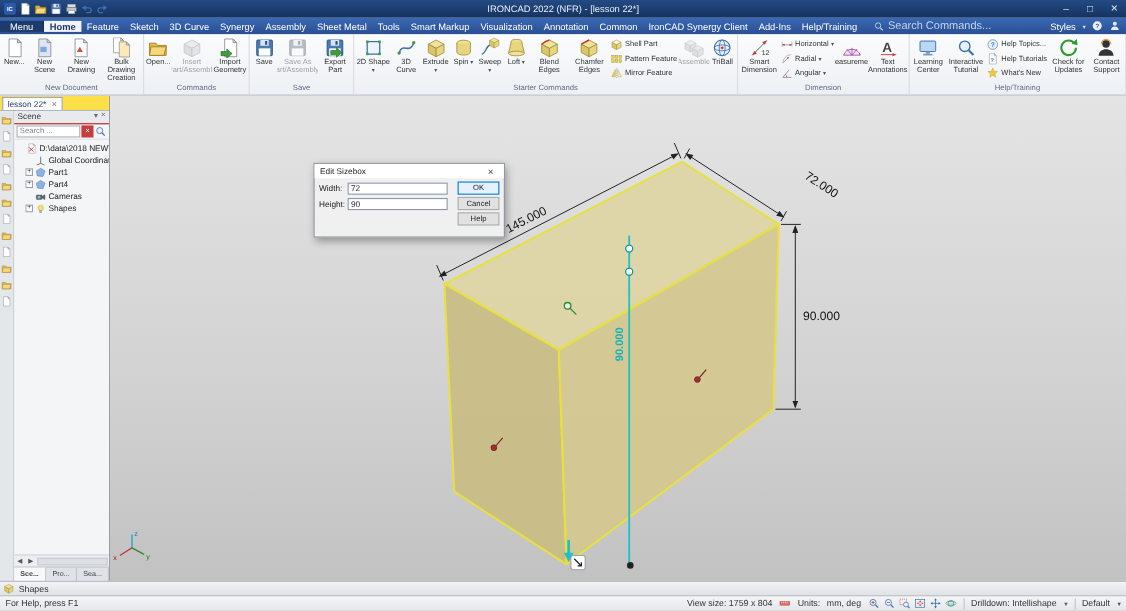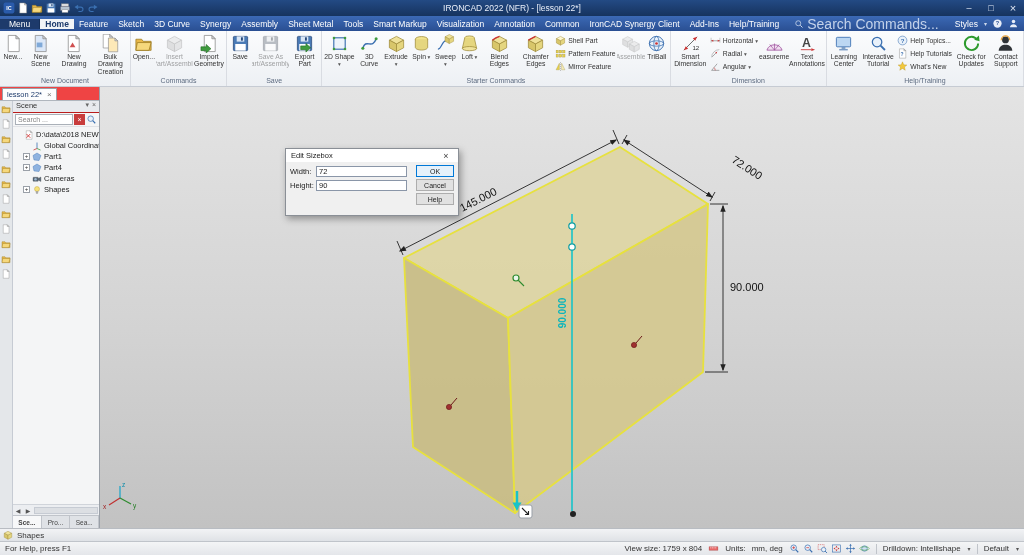--- a/index.html
+++ b/index.html
@@ -14,21 +14,21 @@
 .tb-title{position:absolute;left:50%;transform:translateX(-50%);font-size:8.5px;color:#e9effa;white-space:nowrap}
 .tb-controls{margin-left:auto;display:flex;height:100%}
 .tb-ctl{width:22px;display:flex;align-items:center;justify-content:center;font-size:9px;color:#dfe6f2}
 .ctl-min::before{content:"–"}.ctl-max::before{content:"□"}.ctl-close::before{content:"×";font-size:11px}
 
 .menubar{position:absolute;top:16px;left:0;width:100%;height:15px;background:linear-gradient(#3b69b5,#2a4f92);display:flex;align-items:center;color:#fff;z-index:29;overflow:hidden}
 .menu-btn{background:#1d3a6b;padding:0 9px;display:flex;align-items:center;font-size:8.5px;border-right:1px solid #16305a;flex:none}
 .menu-tabs{display:flex}
 .menu-tab{padding:0 5px;display:flex;align-items:center;font-size:8.5px;white-space:nowrap}
 .menu-tab.active{background:#f2f4f7;color:#1d3a6b;font-weight:bold}
-.menu-search{display:flex;align-items:center;gap:3px;color:#c3d2ea;font-size:14px;padding:0 6px;margin-left:4px;white-space:nowrap}
+.menu-search{display:flex;align-items:center;gap:3px;color:#c3d2ea;font-size:10px;padding:0 6px;margin-left:4px;white-space:nowrap}
 .menu-search .ms-ico{width:10px;height:10px}
 .menu-right{margin-left:auto;display:flex;align-items:center;gap:5px;padding-right:5px;font-size:8.5px;white-space:nowrap}
 .menu-right .mr-ico{width:11px;height:11px}
 .caret-g{font-size:6px;color:#cdd9ec;margin-left:1px}
 
 .ribbon{position:absolute;top:31px;left:0;width:100%;height:56px;background:linear-gradient(#fbfcfd,#edf0f4);border-bottom:1px solid #c6cbd3;display:flex;overflow:hidden;z-index:28}
 .rib-group{display:flex;flex-direction:column;border-right:1px solid #d9dce2;padding:1px 1px 0;flex:0 1 auto;min-width:0;overflow:hidden}
 .rib-items{display:flex;flex:1;align-items:stretch}
 .rib-grouplabel{font-size:7px;color:#5d6b80;text-align:center;height:10px;line-height:10px;white-space:nowrap;padding:0 2px}
 .rib-big{display:flex;flex-direction:column;align-items:center;min-width:24px;max-width:37px;padding:1px;overflow:hidden}
@@ -37,21 +37,21 @@
 .rib-big .lbl{font-size:6.8px;line-height:1.1;text-align:center;color:#333}
 .rib-stack{display:flex;flex-direction:column;justify-content:flex-start;padding:2px 1px 0}
 .rib-small{display:flex;align-items:center;gap:2px;height:13px;font-size:6.8px;color:#333;white-space:nowrap}
 .rib-small .ico{width:11px;height:11px;flex:none}
 .rib-small .ico svg{width:100%;height:100%}
 .disabled{opacity:.45;filter:grayscale(.8)}
 .caret-s{font-size:5.5px;color:#555}
 
 .workspace{position:absolute;top:87px;left:0;width:1024px;height:441px;display:flex}
 .leftcol{width:100px;display:flex;flex-direction:column;background:#eef0f2;border-right:1px solid #9aa0a8;flex:none}
-.doctab-row{height:14px;background:#ef4444;border-bottom:1px solid #b0b6be;display:flex;align-items:flex-end;padding-left:2px;flex:none}
+.doctab-row{height:14px;background:#fde047;border-bottom:1px solid #b0b6be;display:flex;align-items:flex-end;padding-left:2px;flex:none}
 .doctab{background:#fdfdfe;border:1px solid #9aa0a8;border-bottom:none;font-size:7.5px;color:#1d3a6b;padding:1px 4px;display:flex;gap:5px;align-items:center}
 .doctab .x{color:#777;font-size:8px}
 .leftcol-body{flex:1;display:flex;min-height:0}
 .leftstrip{width:13px;background:#e4e7ea;border-right:1px solid #c6cbd3;display:flex;flex-direction:column;align-items:center;padding-top:3px;gap:5px;flex:none}
 .strip-ico{width:10px;height:10px}
 .strip-ico svg{width:100%;height:100%}
 .scenepanel{flex:1;display:flex;flex-direction:column;background:#f4f5f6;min-width:0}
 .panel-header{height:12px;display:flex;align-items:flex-start;font-size:7.5px;padding:0 3px;color:#333;background:#e8eaee;border-bottom:1px solid #b91c1c;flex:none}
 .hdr-icons{margin-left:auto;display:flex;gap:3px;color:#666;font-size:7px}
 .search-row{display:flex;align-items:center;gap:1px;padding:1px 2px;border-bottom:1px solid #e0e2e6;flex:none}

